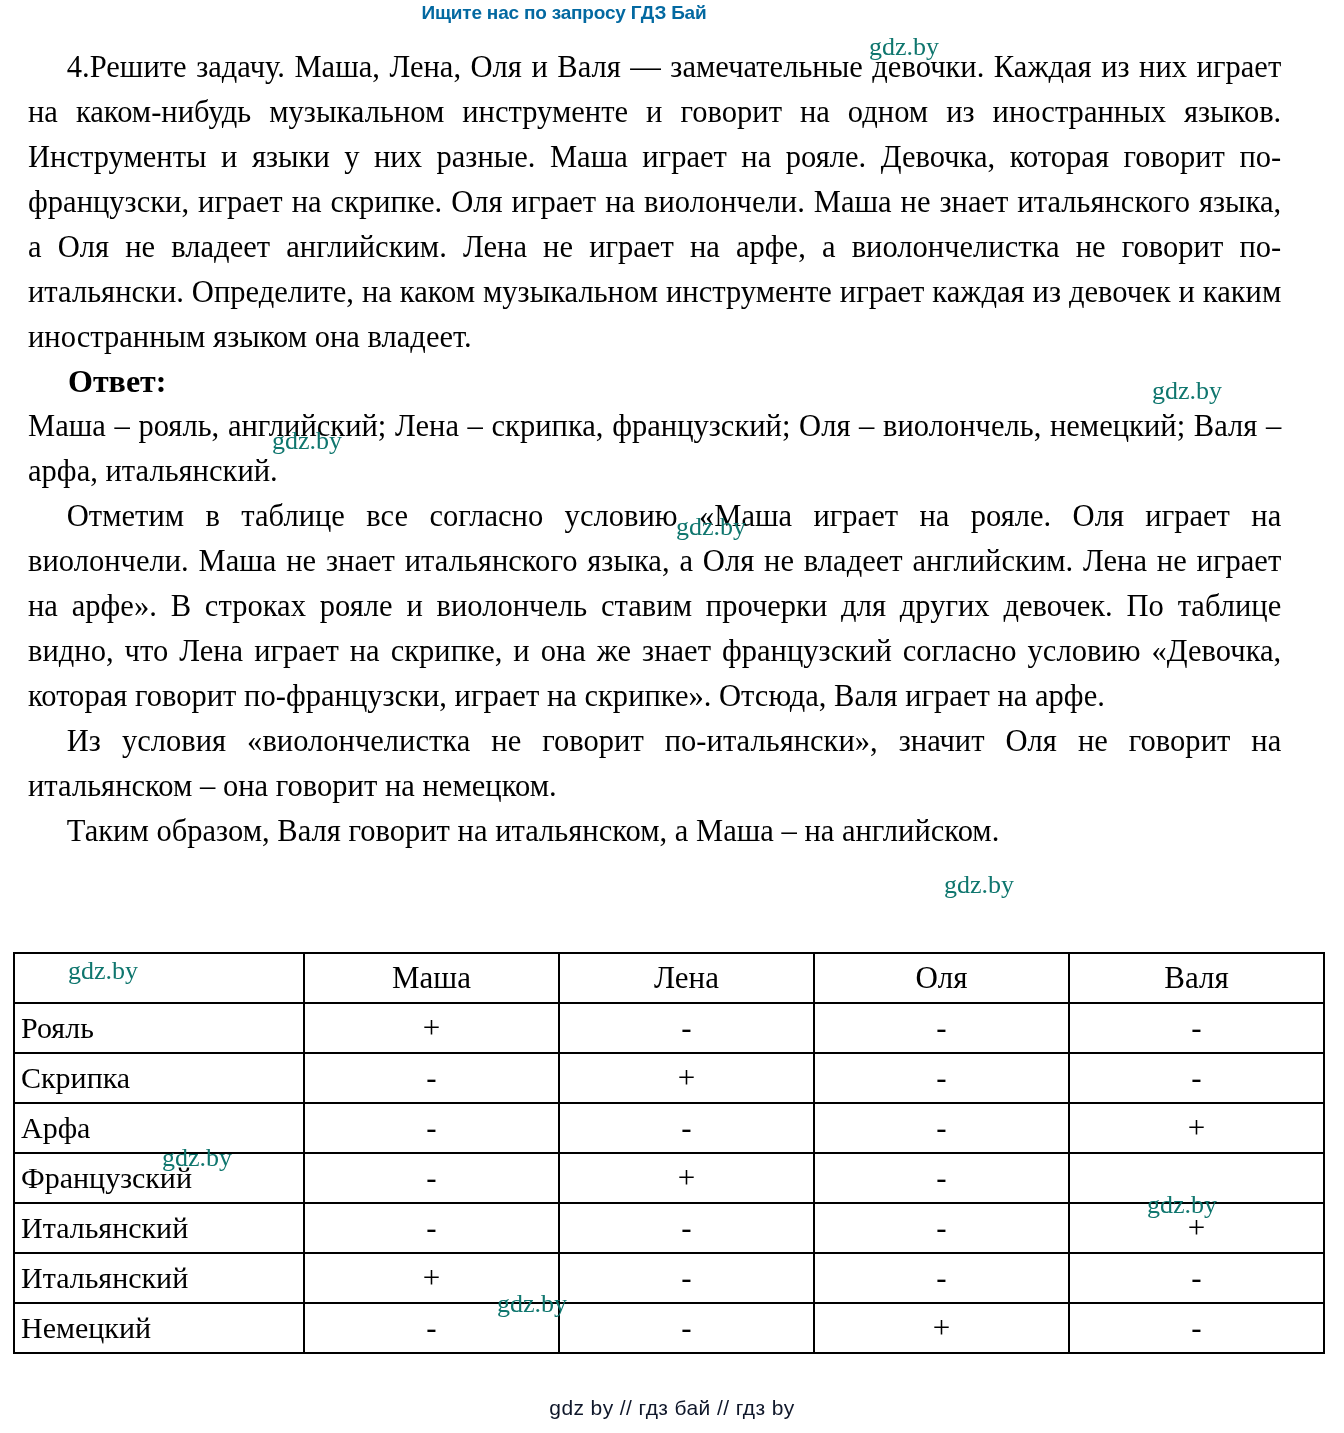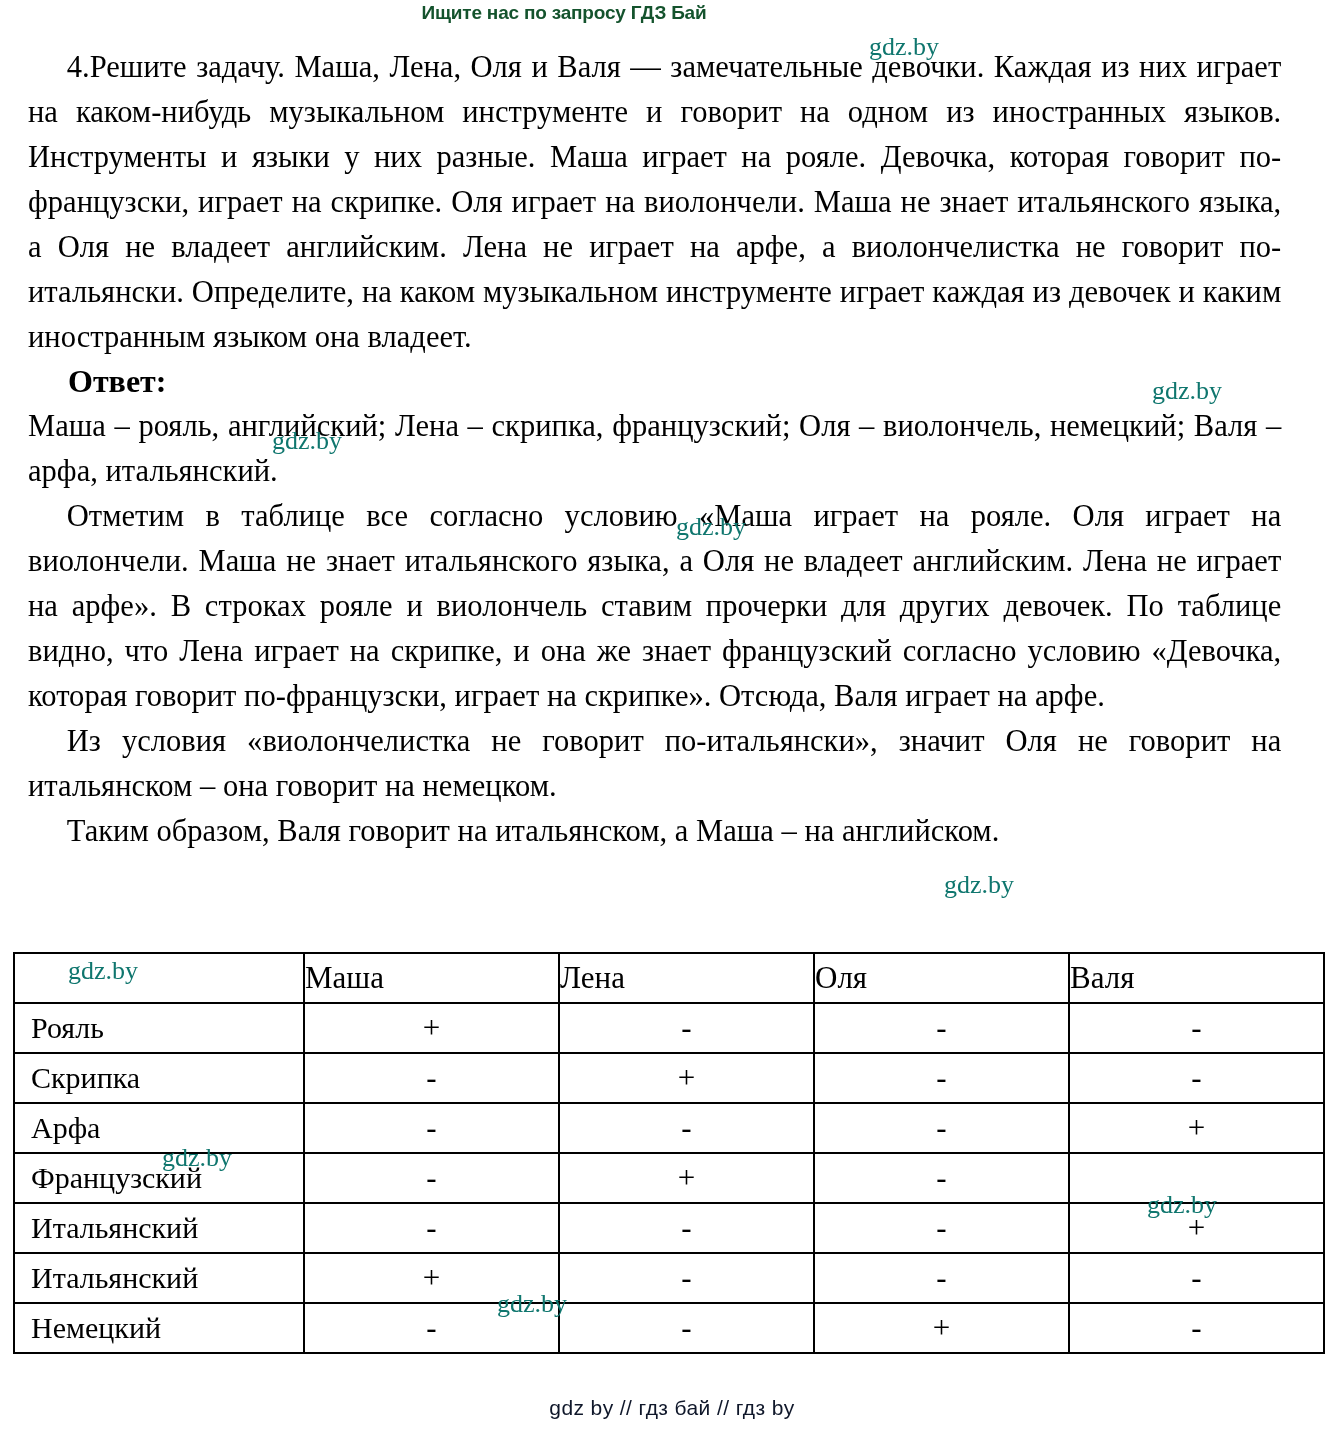--- a/index.html
+++ b/index.html
@@ -20,21 +20,21 @@
   .promo-banner {
     position: absolute;
     top: 0;
     left: 0;
     width: 1128px;
     text-align: center;
     font-family: "Liberation Sans", "DejaVu Sans", sans-serif;
     font-weight: bold;
     font-size: 19px;
     line-height: 26px;
-    color: #14532d;
+    color: #0369a1;
     letter-spacing: -0.2px;
   }
 
   
   .doc {
     position: absolute;
     top: 44px;
     left: 28px;
     width: 1292px;
   }
@@ -94,26 +94,26 @@
     vertical-align: middle;
     font-weight: normal;
   }
   .truth-table col.c-name  { width: 290px; }
   .truth-table col.c-girl  { width: 255px; }
 
   .truth-table th.corner {
     text-align: left;
   }
   .truth-table th.girl {
-    text-align: left;
+    text-align: center;
     font-size: 31px;
   }
   .truth-table td.rowhead {
     text-align: left;
-    padding-left: 16px;
+    padding-left: 6px;
     font-size: 30px;
     white-space: nowrap;
   }
   .truth-table td.mark {
     text-align: center;
     font-size: 31px;
   }
 
   
   .site-footer {

